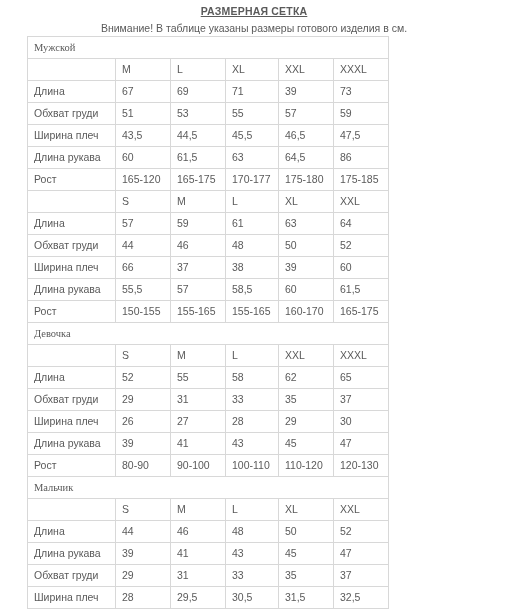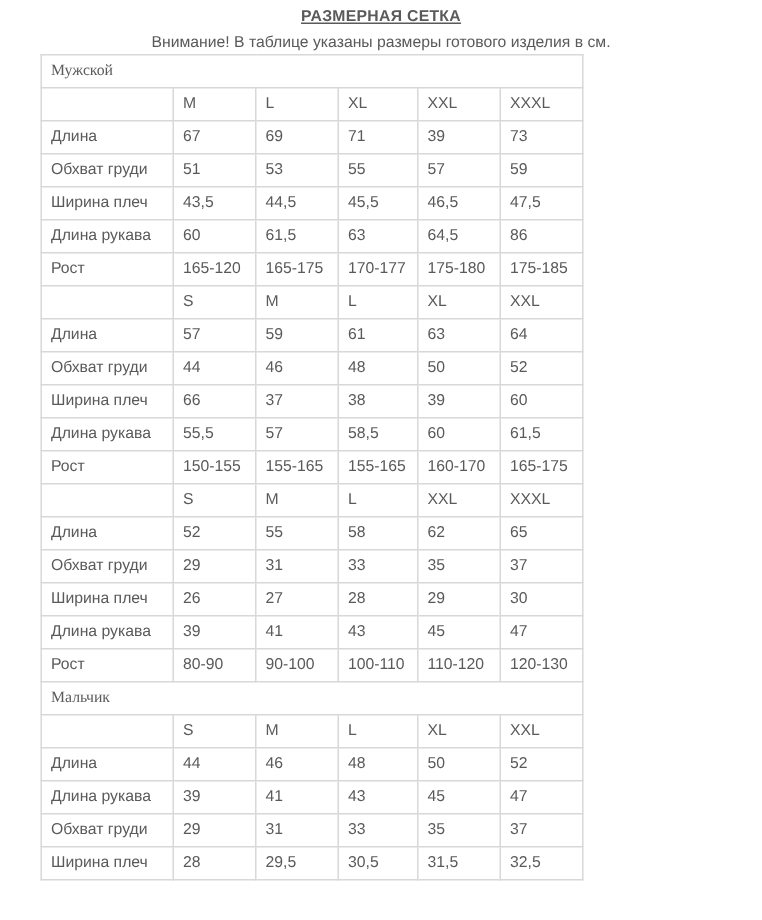--- a/index.html
+++ b/index.html
@@ -192,20 +192,23 @@
           </tr>
           <tr>
             <td>Рост</td>
             <td>150-155</td>
             <td>155-165</td>
             <td>155-165</td>
             <td>160-170</td>
             <td>165-175</td>
           </tr>
           <tr>
+            <td class="section-head" colspan="6">Девочка</td>
+          </tr>
+          <tr>
             <td class="blank-corner"></td>
             <td>S</td>
             <td>M</td>
             <td>L</td>
             <td>XXL</td>
             <td>XXXL</td>
           </tr>
           <tr>
             <td>Длина</td>
             <td>52</td>

